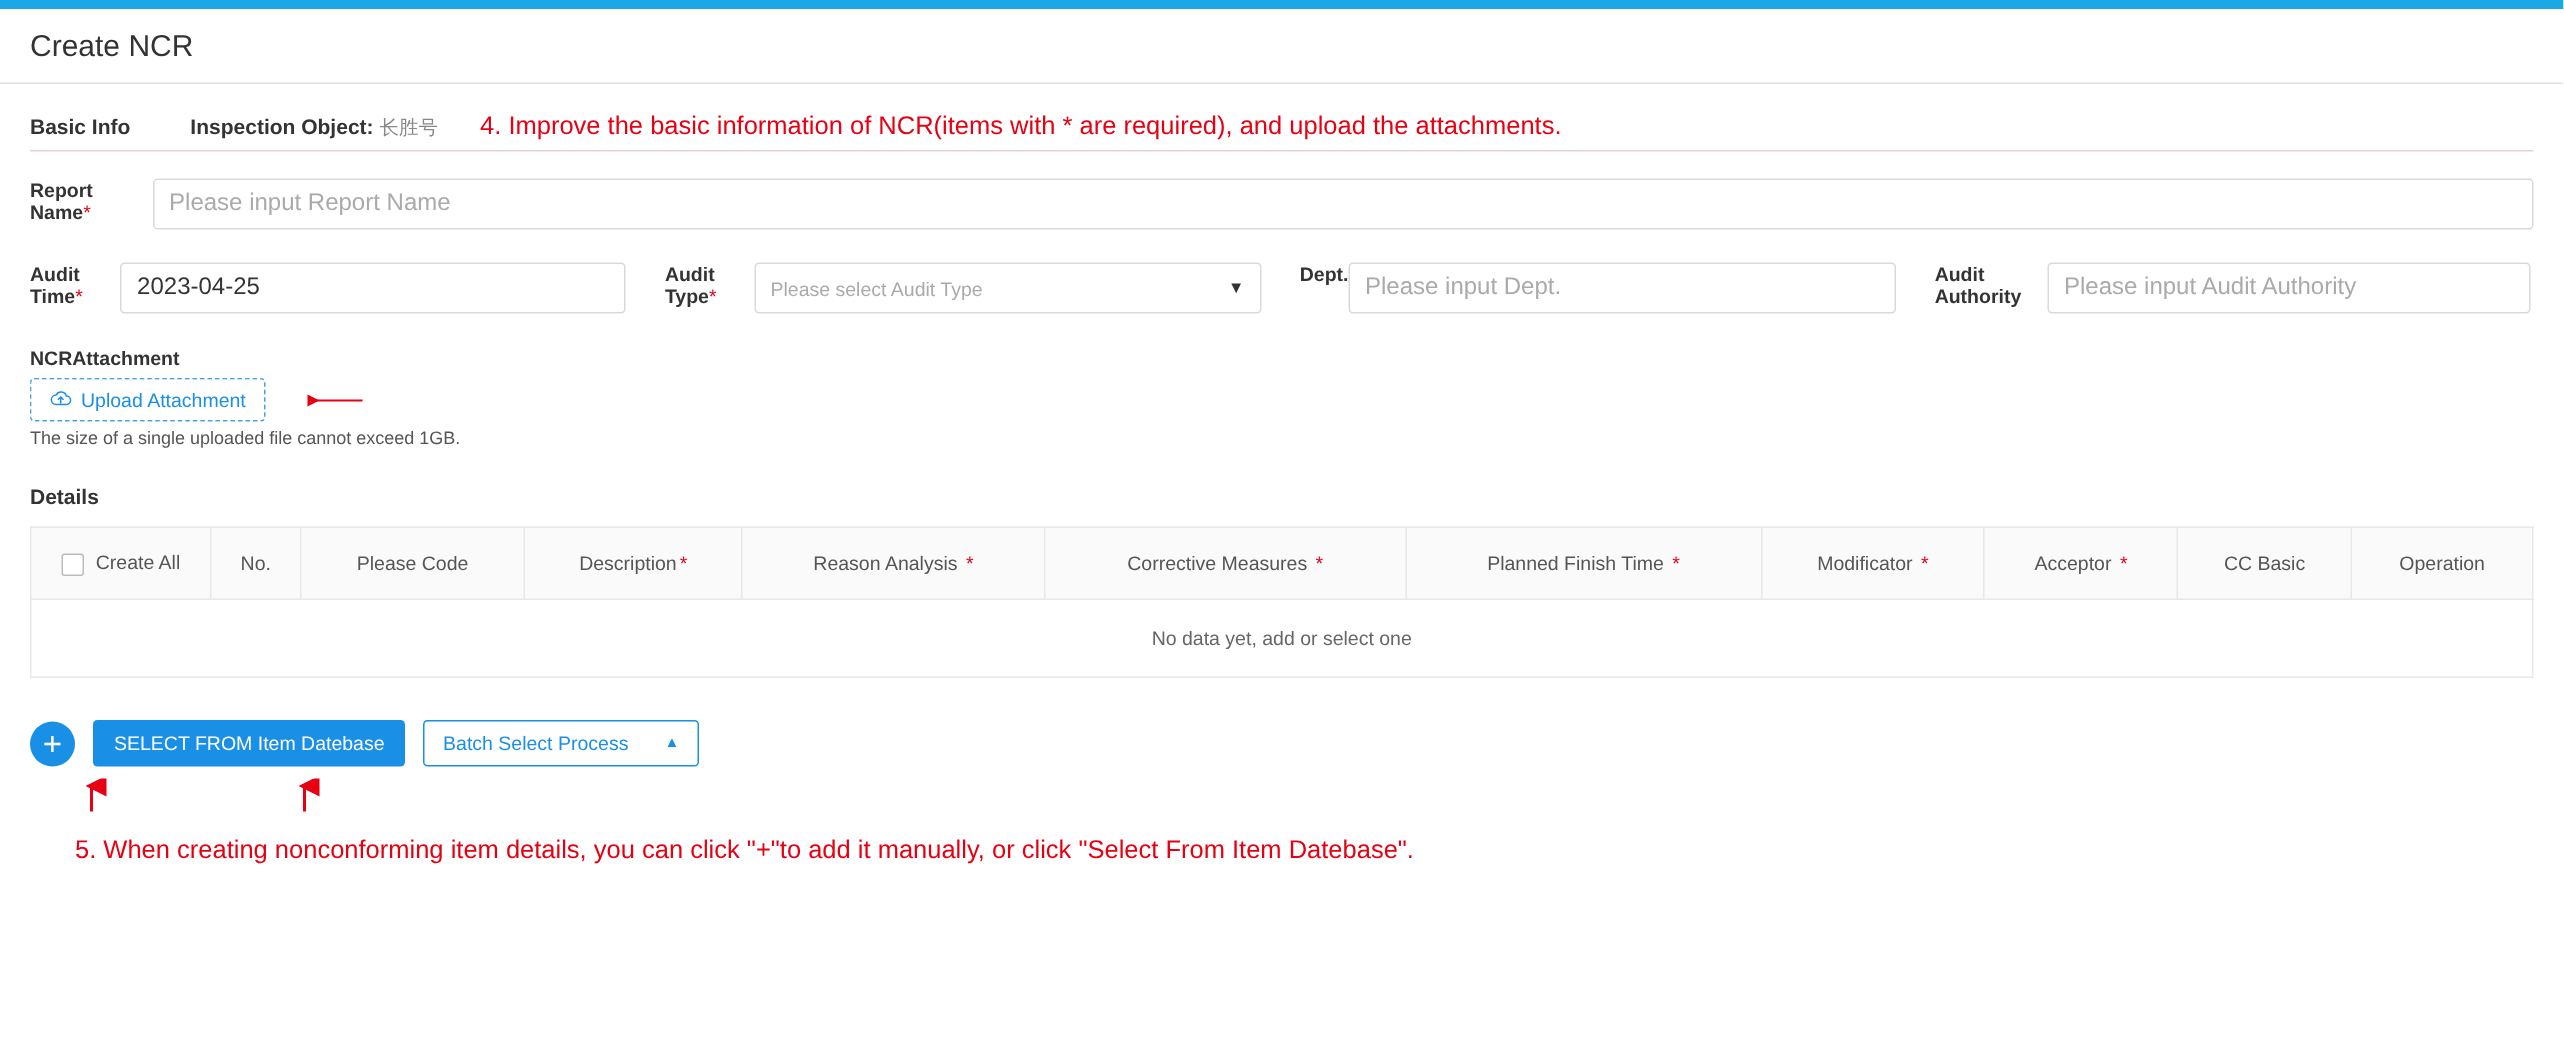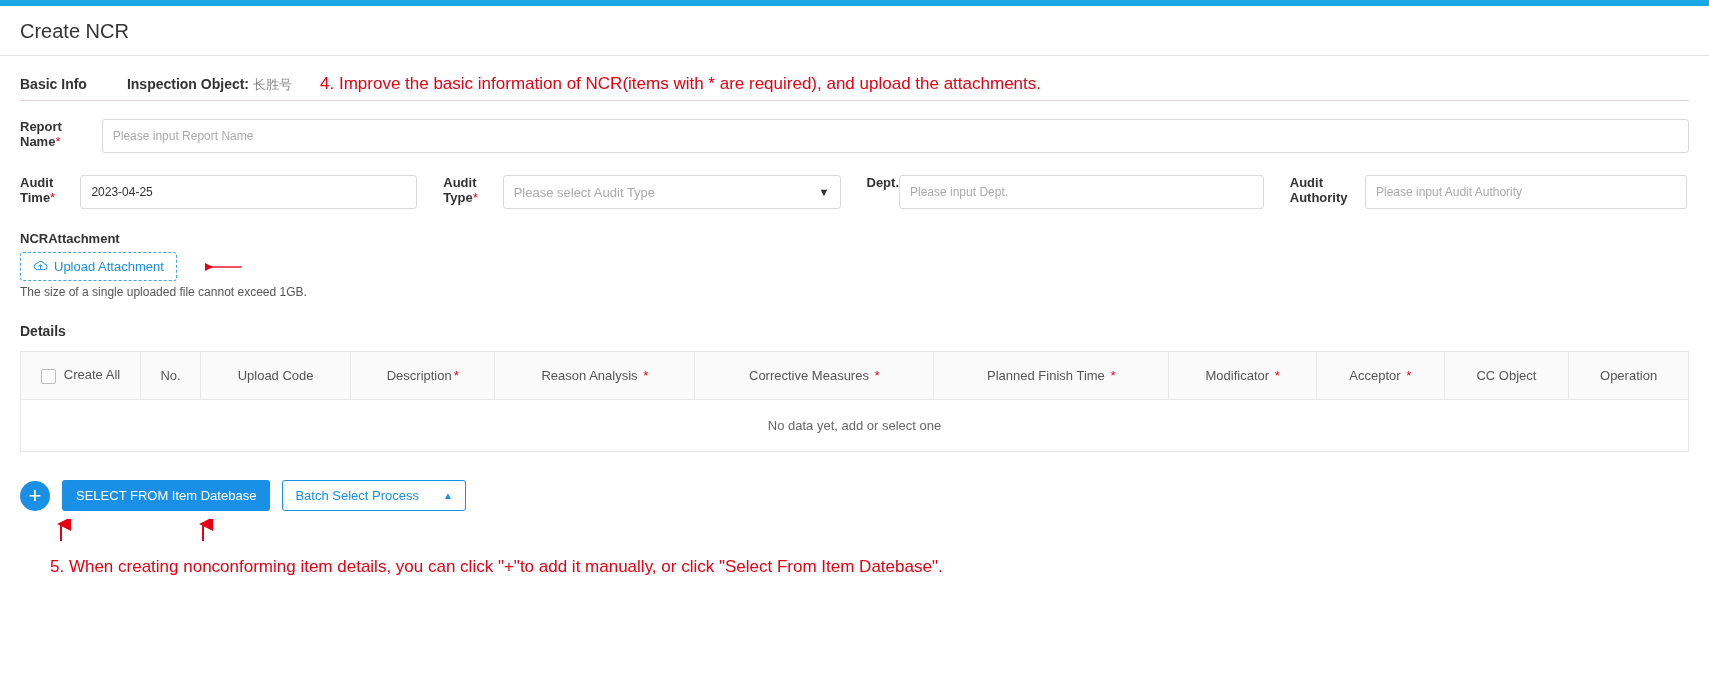--- a/index.html
+++ b/index.html
@@ -12,21 +12,21 @@
     .basic-info-label { font-weight: bold; font-size: 14px; margin-right: 40px; }
     .inspection-label { font-weight: bold; font-size: 14px; margin-right: 4px; }
     .inspection-value { color: #888; font-size: 13px; margin-right: 28px; }
     .annotation-red { color: #e60012; font-size: 17px; }
     .form-row { display: flex; gap: 26px; margin-bottom: 18px; }
     .form-group { display: flex; flex-direction: row; }
     .form-group.full { width: 100%; }
     .form-group.quarter { width: calc(25% - 20px); }
     .form-label { font-weight: bold; font-size: 13px; margin-bottom: 8px; }
     .req { color: #e60012; font-weight: normal; }
-    .form-input { border: 1px solid #d9d9d9; border-radius: 3px; height: 34px; padding: 0 10px; font-size: 12px; color: #333; background: #fff; width: 100%; }
+    .form-input { border: 1px solid #d9d9d9; border-radius: 3px; height: 34px; padding: 0 10px; font-size: 16px; color: #333; background: #fff; width: 100%; }
     .form-input::placeholder { color: #aaa; }
     .form-select { border: 1px solid #d9d9d9; border-radius: 3px; height: 34px; padding: 0 28px 0 10px; font-size: 13px; color: #aaa; background: #fff; width: 100%; position: relative; display: flex; align-items: center; cursor: pointer; }
     .form-select .caret { position: absolute; right: 10px; top: 50%; transform: translateY(-50%); color: #333; font-size: 11px; }
     .ncr-attach-label { font-weight: bold; font-size: 13px; margin-bottom: 6px; display: block; }
     .upload-btn { border: 1px dashed #4aa3e0; color: #1a8fe6; background: #fff; padding: 6px 12px; border-radius: 3px; cursor: pointer; display: inline-flex; align-items: center; gap: 6px; font-size: 13px; }
     .upload-row { display: flex; align-items: center; gap: 28px; margin-bottom: 4px; }
     .arrow-svg { width: 40px; height: 18px; }
     .upload-hint { color: #555; font-size: 12px; margin-top: 2px; }
     .details-label { font-weight: bold; font-size: 14px; margin: 24px 0 12px 0; display: block; }
     .details-table { width: 100%; border: 1px solid #e8e8e8; border-collapse: collapse; }
@@ -114,28 +114,28 @@
 
     <span class="details-label">Details</span>
 
     <table class="details-table">
       <thead>
         <tr>
           <th style="width:120px;">
             <span class="checkbox"></span><span>Create All</span>
           </th>
           <th style="width:60px;">No.</th>
-          <th>Upload Code</th>
+          <th>Please Code</th>
           <th><span>Description</span><span class="req">*</span></th>
           <th><span>Reason Analysis</span> <span class="req">*</span></th>
           <th><span>Corrective Measures</span> <span class="req">*</span></th>
           <th><span>Planned Finish Time</span> <span class="req">*</span></th>
           <th><span>Modificator</span> <span class="req">*</span></th>
           <th><span>Acceptor</span> <span class="req">*</span></th>
-          <th>CC Object</th>
+          <th>CC Basic</th>
           <th>Operation</th>
         </tr>
       </thead>
       <tbody>
         <tr>
           <td class="nodata" colspan="11">No data yet, add or select one</td>
         </tr>
       </tbody>
     </table>
 

